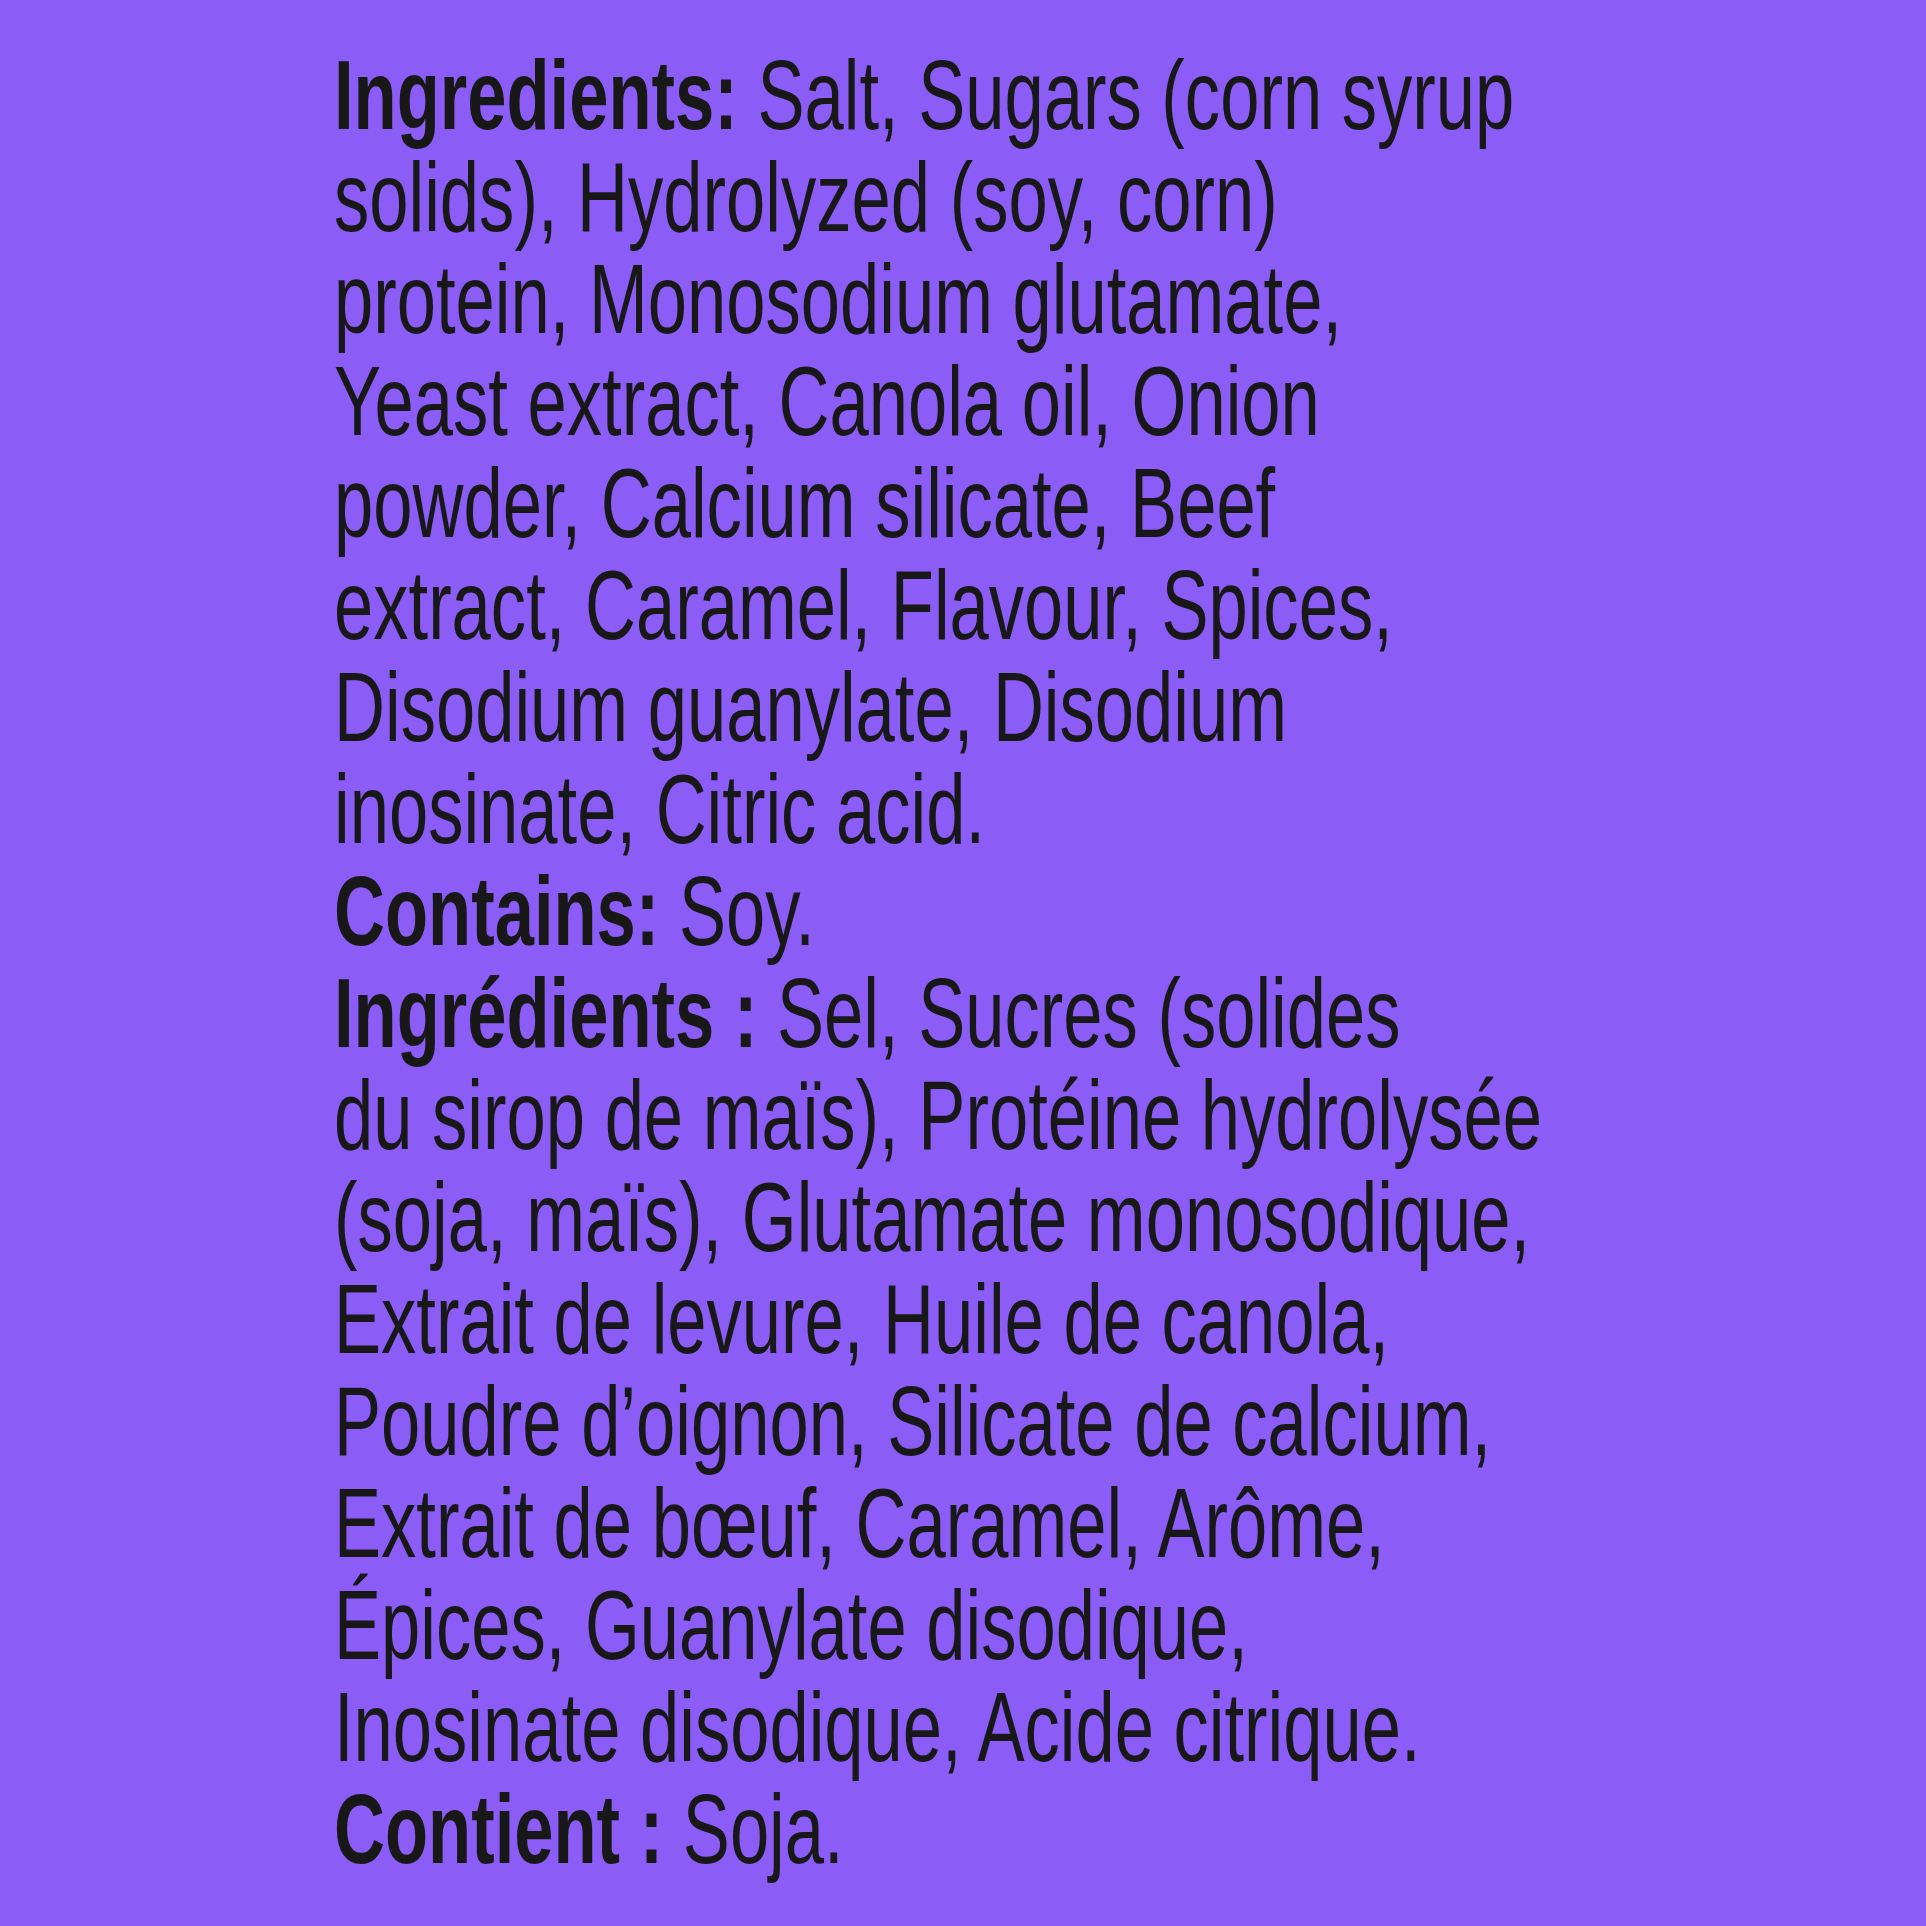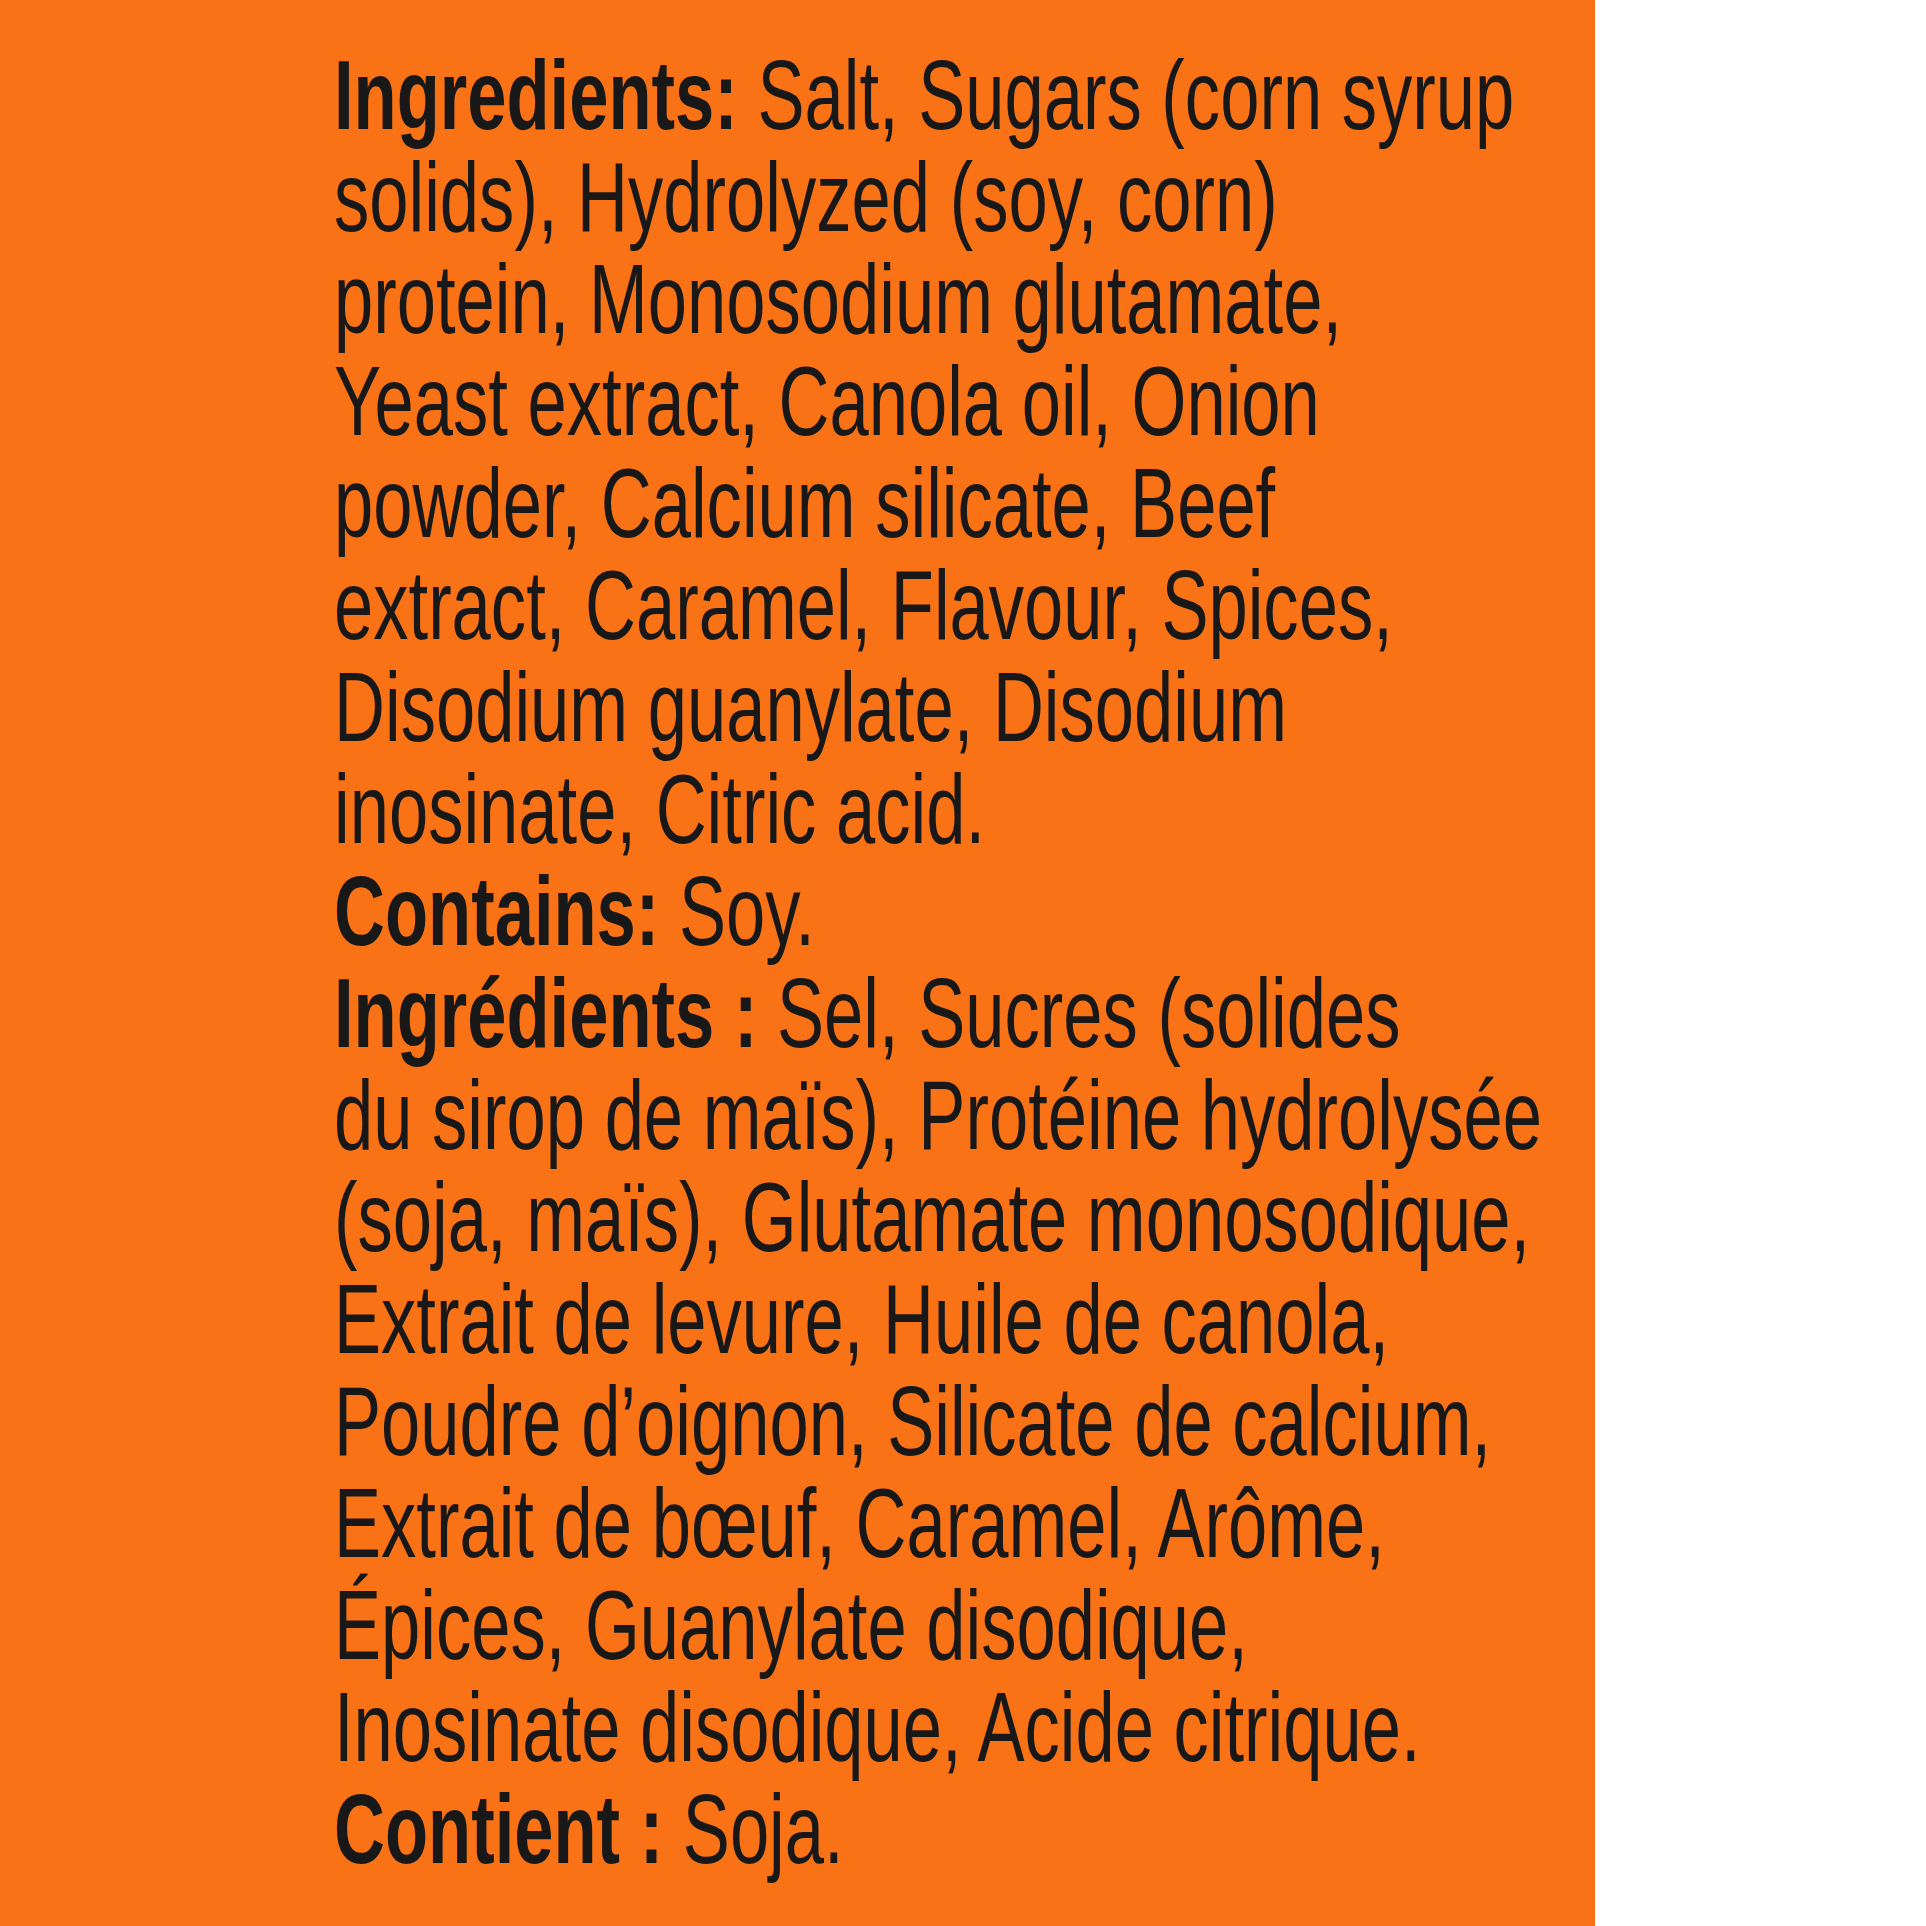--- a/index.html
+++ b/index.html
@@ -4,23 +4,23 @@
 <style>
   html, body {
     margin: 0;
     padding: 0;
     width: 1926px;
     height: 1926px;
     background: #ffffff;
   }
   .label-canvas {
     position: relative;
-    width: 1595px;
+    width: 1926px;
     height: 1926px;
-    background: #f97316;
+    background: #8b5cf6;
     overflow: hidden;
   }
   .text-block {
     position: absolute;
     left: 334px;
     top: 44px;
     transform: scaleX(0.72);
     transform-origin: left top;
     font-family: "Liberation Sans", sans-serif;
     font-size: 98px;

